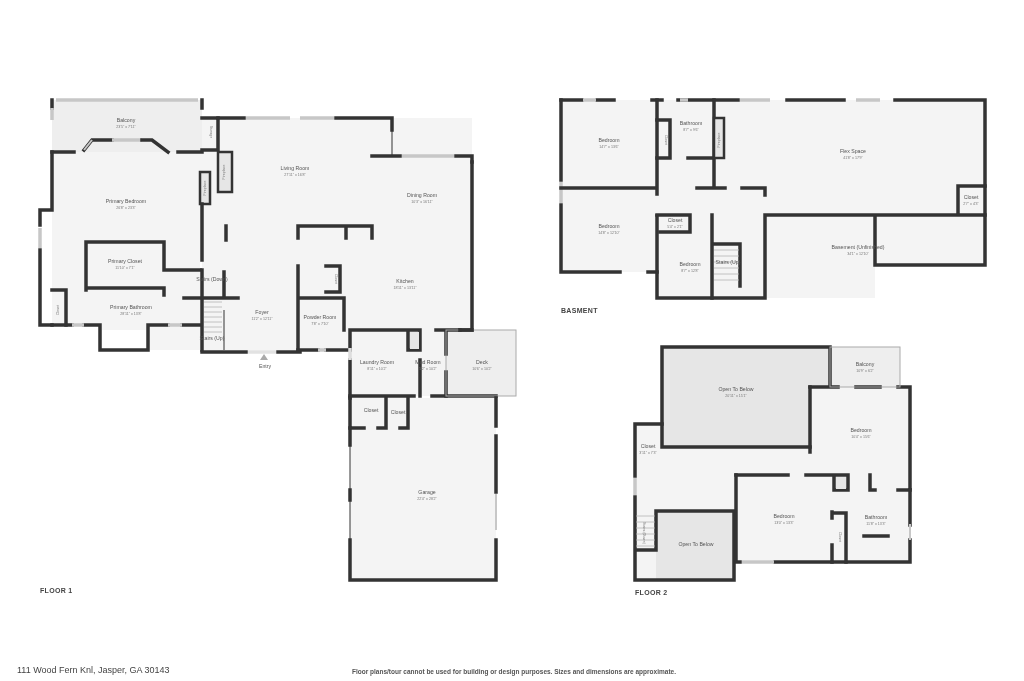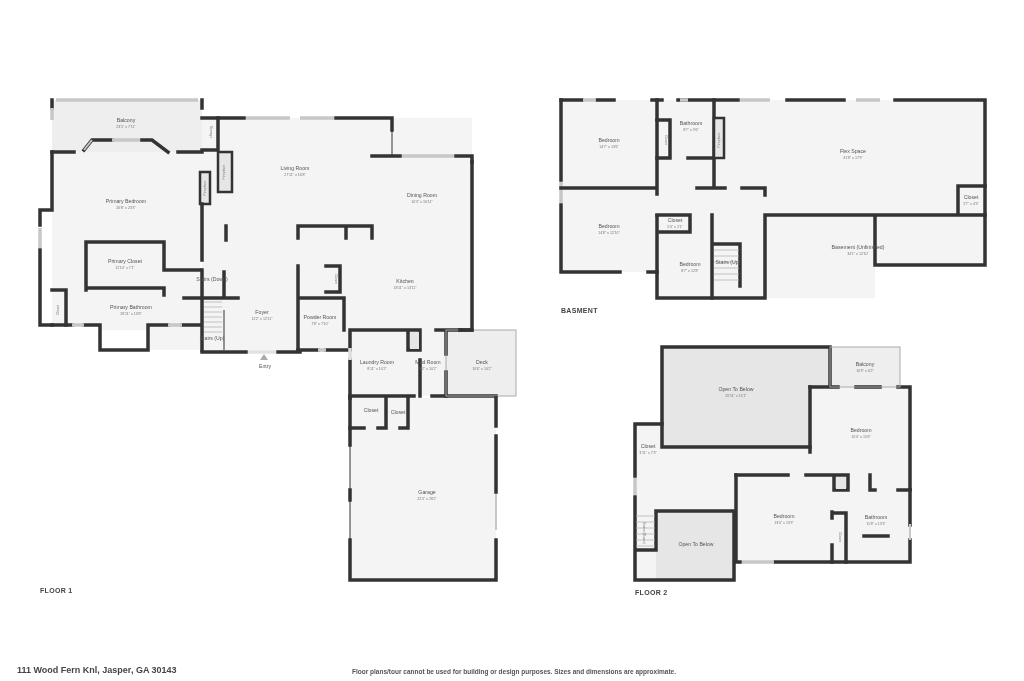--- a/index.html
+++ b/index.html
@@ -8,21 +8,21 @@
   .wall { stroke: #333333; stroke-width: 3.5; fill: none; stroke-linecap: square; }
   .thin { stroke: #333333; stroke-width: 1; fill: none; }
   .room { fill: #f4f4f4; }
   .dark { fill: #e6e6e6; }
   .hatch { fill: #eeeeee; }
   .win { stroke: #c7c7c7; stroke-width: 3.5; }
   .stairline { stroke: #b5b5b5; stroke-width: 0.8; }
   .lbl { font-family: "Liberation Sans", sans-serif; font-size: 5.2px; fill: #555555; text-anchor: middle; }
   .dim { font-family: "Liberation Sans", sans-serif; font-size: 3.6px; fill: #777777; text-anchor: middle; }
   .floor-title { position: absolute; font-size: 7px; font-weight: bold; color: #444444; letter-spacing: 0.3px; }
-  .address { position: absolute; left: 17px; top: 665px; font-size: 9px; font-weight: bold; color: #444444; }
+  .address { position: absolute; left: 17px; top: 665px; font-size: 9px; font-weight: normal; color: #444444; }
   .disclaimer { position: absolute; left: 352px; top: 668px; font-size: 6.5px; color: #555555; font-weight: bold; }
 </style>
 </head>
 <body>
 
 <svg width="1024" height="681" viewBox="0 0 1024 681">
 
   <g>
 
     <rect class="hatch" x="52" y="100" width="150" height="52"></rect>

